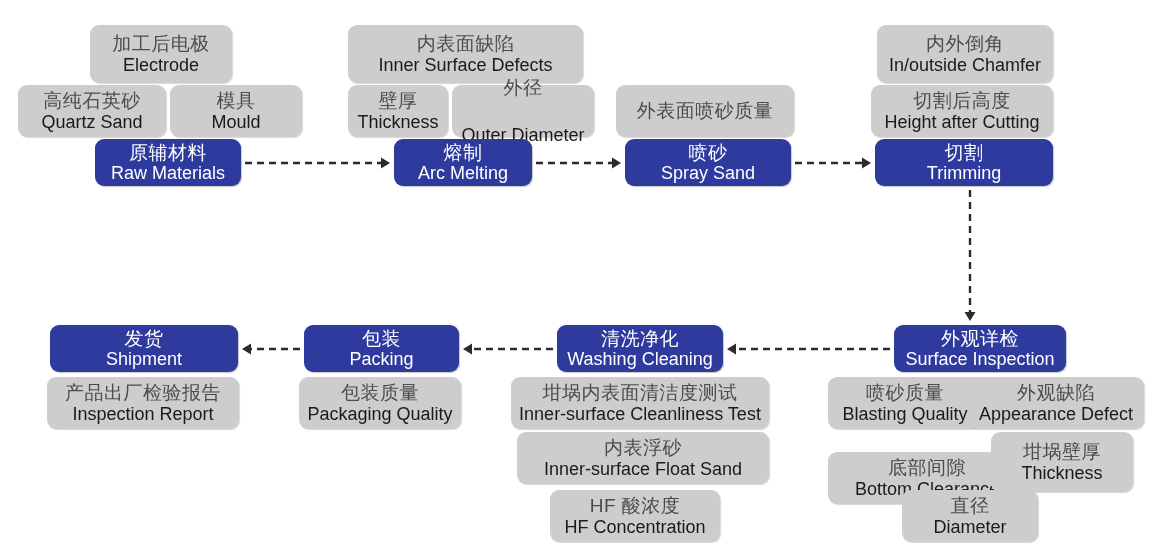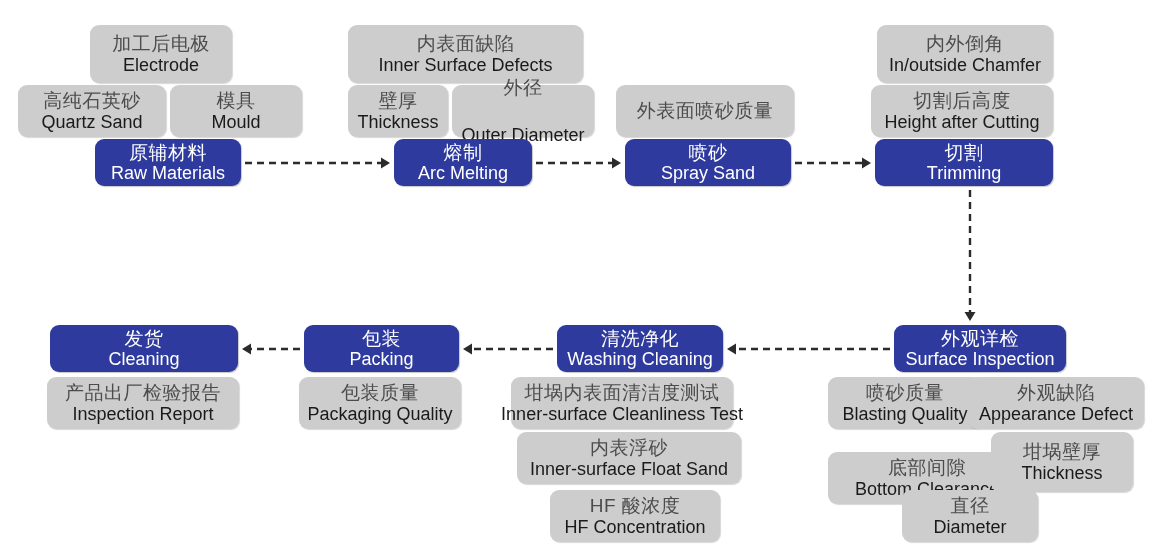--- a/index.html
+++ b/index.html
@@ -147,25 +147,25 @@
         <div class="en">Bottom Clearance</div>
       </div>
       <div class="node attr" style="left: 991px; top: 432px; width: 142px; height: 60px;">
         <div class="cn">坩埚壁厚</div>
         <div class="en">Thickness</div>
       </div>
       <div class="node attr" style="left: 902px; top: 490px; width: 136px; height: 52px;">
         <div class="cn">直径</div>
         <div class="en">Diameter</div>
       </div>
-      <div class="node attr" style="left: 511px; top: 377px; width: 222px; height: 52px;">
+      <div class="node attr" style="left: 511px; top: 377px; width: 258px; height: 52px;">
         <div class="cn">坩埚内表面清洁度测试</div>
         <div class="en">Inner-surface Cleanliness Test</div>
       </div>
-      <div class="node attr" style="left: 517px; top: 432px; width: 224px; height: 52px;">
+      <div class="node attr" style="left: 517px; top: 432px; width: 252px; height: 52px;">
         <div class="cn">内表浮砂</div>
         <div class="en">Inner-surface Float Sand</div>
       </div>
       <div class="node attr" style="left: 550px; top: 490px; width: 170px; height: 52px;">
         <div class="cn">HF 酸浓度</div>
         <div class="en">HF Concentration</div>
       </div>
       <div class="node attr" style="left: 299px; top: 377px; width: 162px; height: 52px;">
         <div class="cn">包装质量</div>
         <div class="en">Packaging Quality</div>
@@ -197,16 +197,16 @@
       <div class="node stage" style="left: 557px; top: 325px; width: 166px; height: 47px; text-align: right;">
         <div class="cn">清洗净化</div>
         <div class="en">Washing Cleaning</div>
       </div>
       <div class="node stage" style="left: 304px; top: 325px; width: 155px; height: 47px;">
         <div class="cn">包装</div>
         <div class="en">Packing</div>
       </div>
       <div class="node stage" style="left: 50px; top: 325px; width: 188px; height: 47px;">
         <div class="cn">发货</div>
-        <div class="en">Cleaning</div>
+        <div class="en">Shipment</div>
       </div>
     </div>
 </div>
 
 </body></html>

